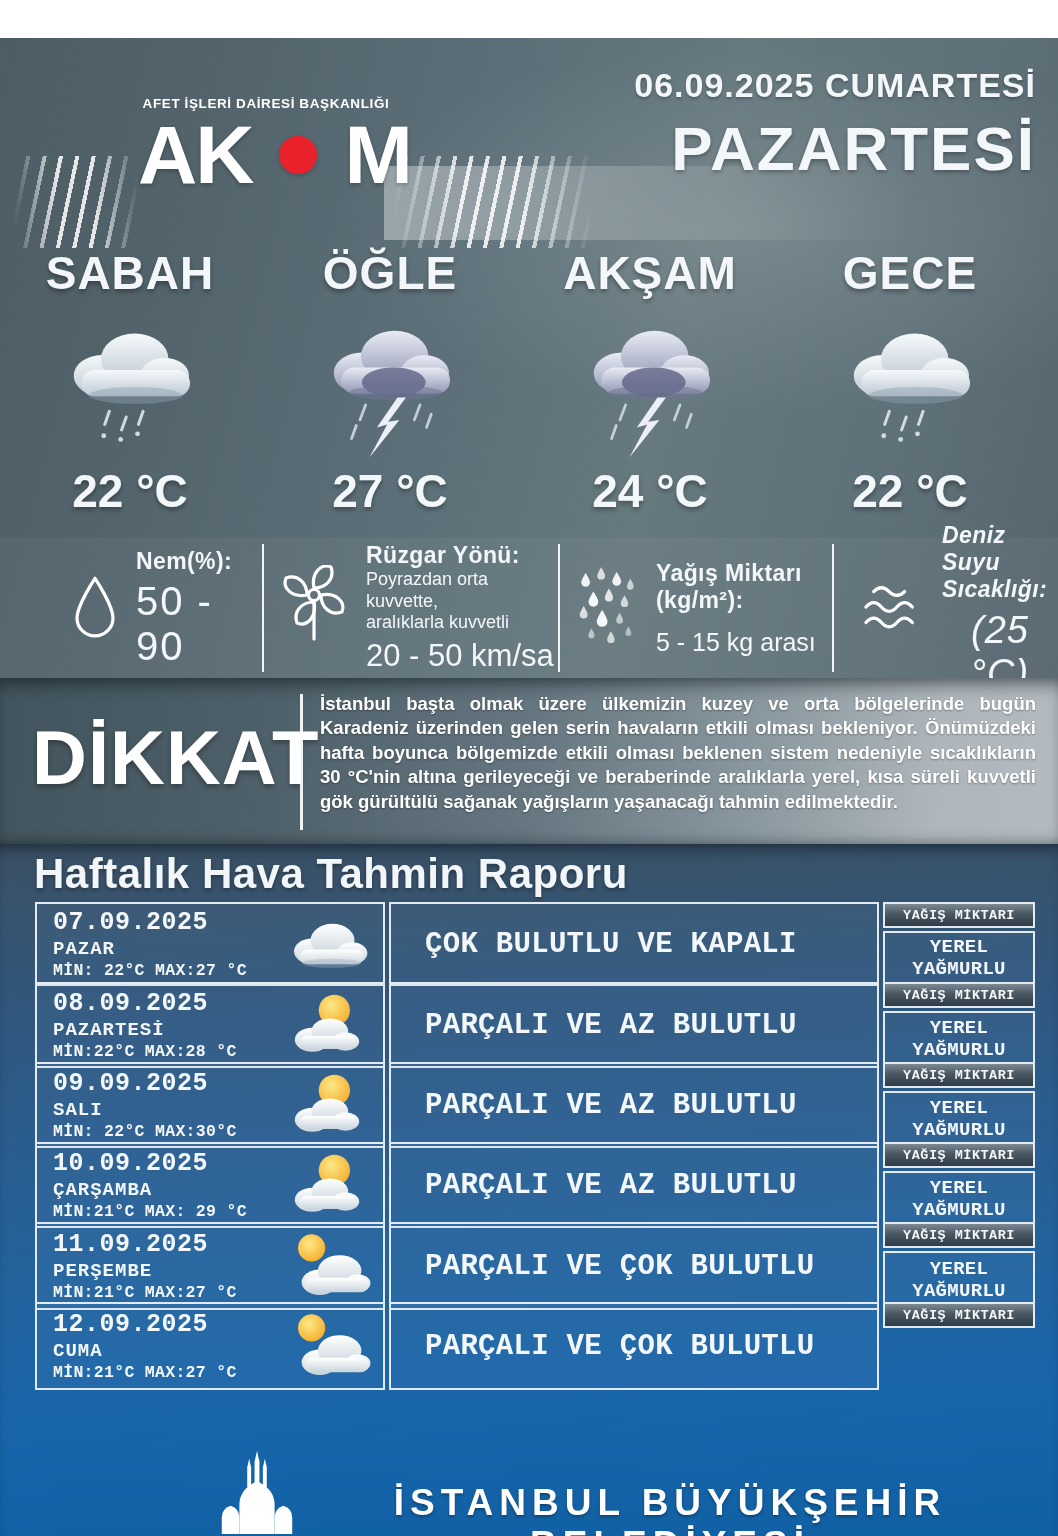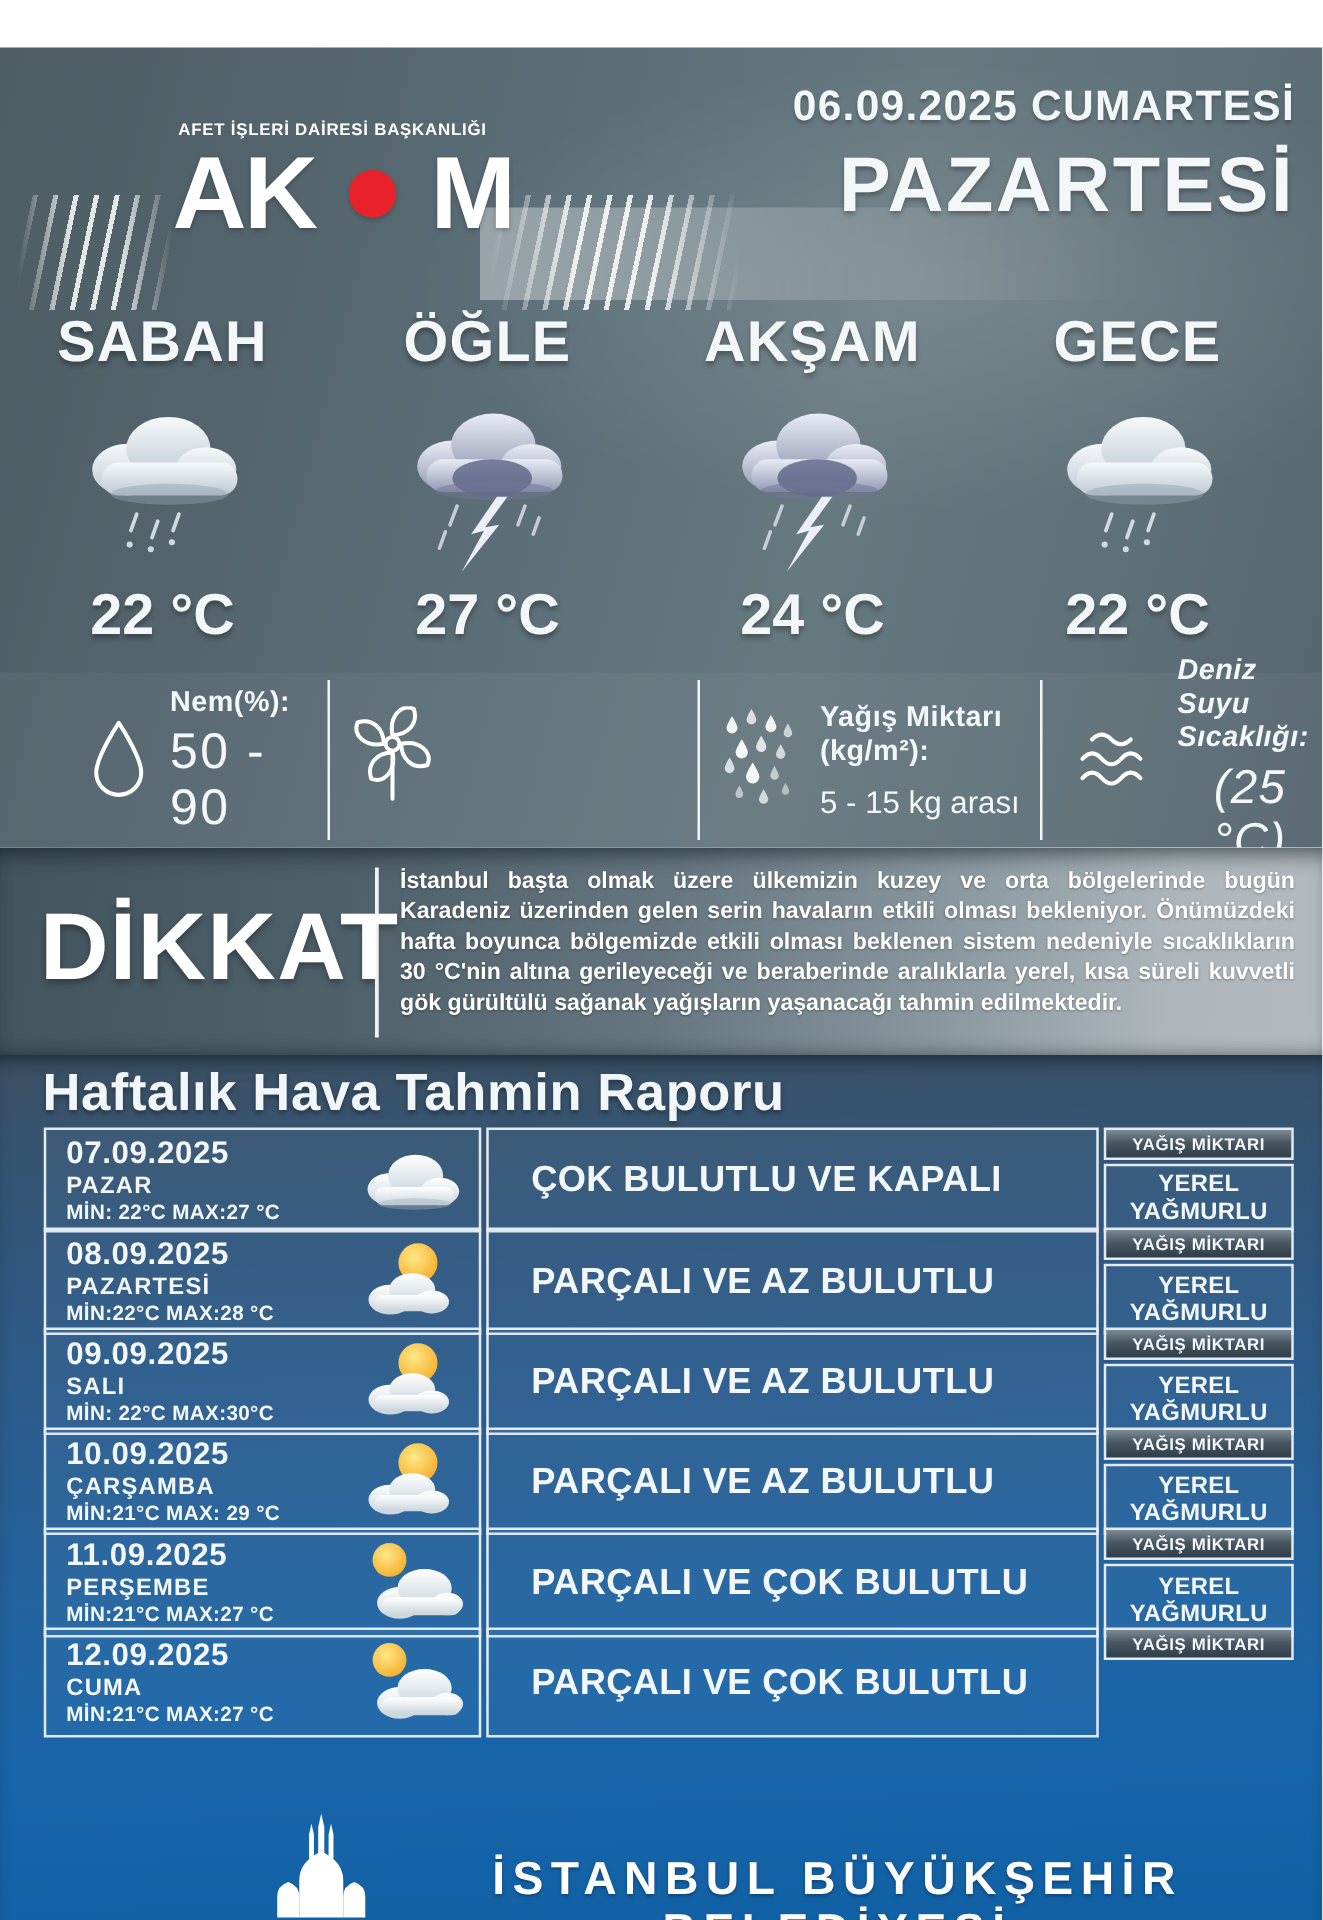--- a/index.html
+++ b/index.html
@@ -69,21 +69,21 @@
   .dikkat-vline{position:absolute;left:300px;top:16px;bottom:14px;width:3px;background:rgba(255,255,255,.92);}
   .dikkat-text{position:absolute;left:320px;right:22px;top:14px;font-size:18.5px;font-weight:700;
     line-height:1.32;text-align:justify;color:#fff;text-shadow:0 1px 2px rgba(0,0,0,.35);}
 
   
   .sec-week{position:absolute;left:0;top:844px;width:1058px;height:692px;
     background:linear-gradient(178deg,#3c5164 0%,#31567a 20%,#2a5d8f 42%,#22639f 62%,#1865aa 80%,#1060a4 100%);
     box-shadow:inset 0 12px 16px -10px rgba(5,15,25,.7);}
   .week-title{position:absolute;left:34px;top:6px;font-size:42px;font-weight:700;letter-spacing:.5px;
     color:#f2f6f8;text-shadow:0 2px 4px rgba(0,0,0,.35);}
-  .wtable{position:absolute;left:35px;top:58px;width:792px;}
+  .wtable{position:absolute;left:35px;top:58px;width:792px;font-family:Liberation Mono, monospace;}
   .wrow{display:grid;grid-template-columns:350px 490px 152px;column-gap:4px;height:76px;margin-bottom:4px;}
   .cell{border:2px solid #e3eaf0;background:rgba(140,185,225,.07);}
   .cdate{display:flex;align-items:center;justify-content:space-between;padding:4px 8px 4px 16px;}
   .ddate{font-size:25px;font-weight:800;letter-spacing:.5px;}
   .dday{font-size:19px;font-weight:700;letter-spacing:1px;margin-top:1px;}
   .dminmax{font-size:16.5px;font-weight:800;letter-spacing:.3px;margin-top:1px;}
   .dicon{flex:0 0 96px;display:flex;align-items:center;justify-content:center;}
   .ccond{display:flex;align-items:center;padding-left:34px;font-size:29px;font-weight:800;letter-spacing:.3px;}
   .cprec{border:none;background:transparent;display:flex;flex-direction:column;gap:3px;}
   .phead{border:2px solid #e3eaf0;height:26px;display:flex;align-items:center;justify-content:center;
@@ -261,20 +261,26 @@
         <path d="M0,-7 C-3,-22 7,-32 17,-28 C21,-16 12,-7 0,-7 Z"></path>
         <path d="M0,-7 C-3,-22 7,-32 17,-28 C21,-16 12,-7 0,-7 Z" transform="rotate(90)"></path>
         <path d="M0,-7 C-3,-22 7,-32 17,-28 C21,-16 12,-7 0,-7 Z" transform="rotate(180)"></path>
         <path d="M0,-7 C-3,-22 7,-32 17,-28 C21,-16 12,-7 0,-7 Z" transform="rotate(270)"></path>
         <circle r="5.5"></circle>
       </g>
       <line x1="34" y1="37" x2="34" y2="74"></line>
     </g>
   </svg>
 </span>
+        <div>
+          <div class="m-label">Rüzgar Yönü:</div>
+          <div class="m-desc">Poyrazdan orta kuvvette,</div>
+          <div class="m-desc">aralıklarla kuvvetli</div>
+          <div class="m-value-mid">20 - 50 km/sa</div>
+        </div>
         <span class="vline"></span>
       </div>
       <div class="metric m3">
         <span>
   <svg width="70" height="92" viewBox="0 0 72 94">
     <g fill="#ffffff">
       <path d="M14,11 c0,0 -4.5,7 -4.5,9.6 a4.5,4.5 0 0 0 9,0 C18.5,18 14,11 14,11 Z" opacity=".9"></path>
       <path d="M30,5 c0,0 -4,6.4 -4,8.8 a4,4 0 0 0 8,0 C34,11.4 30,5 30,5 Z" opacity=".75"></path>
       <path d="M46,10 c0,0 -4.5,7 -4.5,9.6 a4.5,4.5 0 0 0 9,0 C50.5,17 46,10 46,10 Z" opacity=".9"></path>
       <path d="M60,17 c0,0 -3.5,5.6 -3.5,7.7 a3.5,3.5 0 0 0 7,0 C63.5,22.6 60,17 60,17 Z" opacity=".65"></path>

